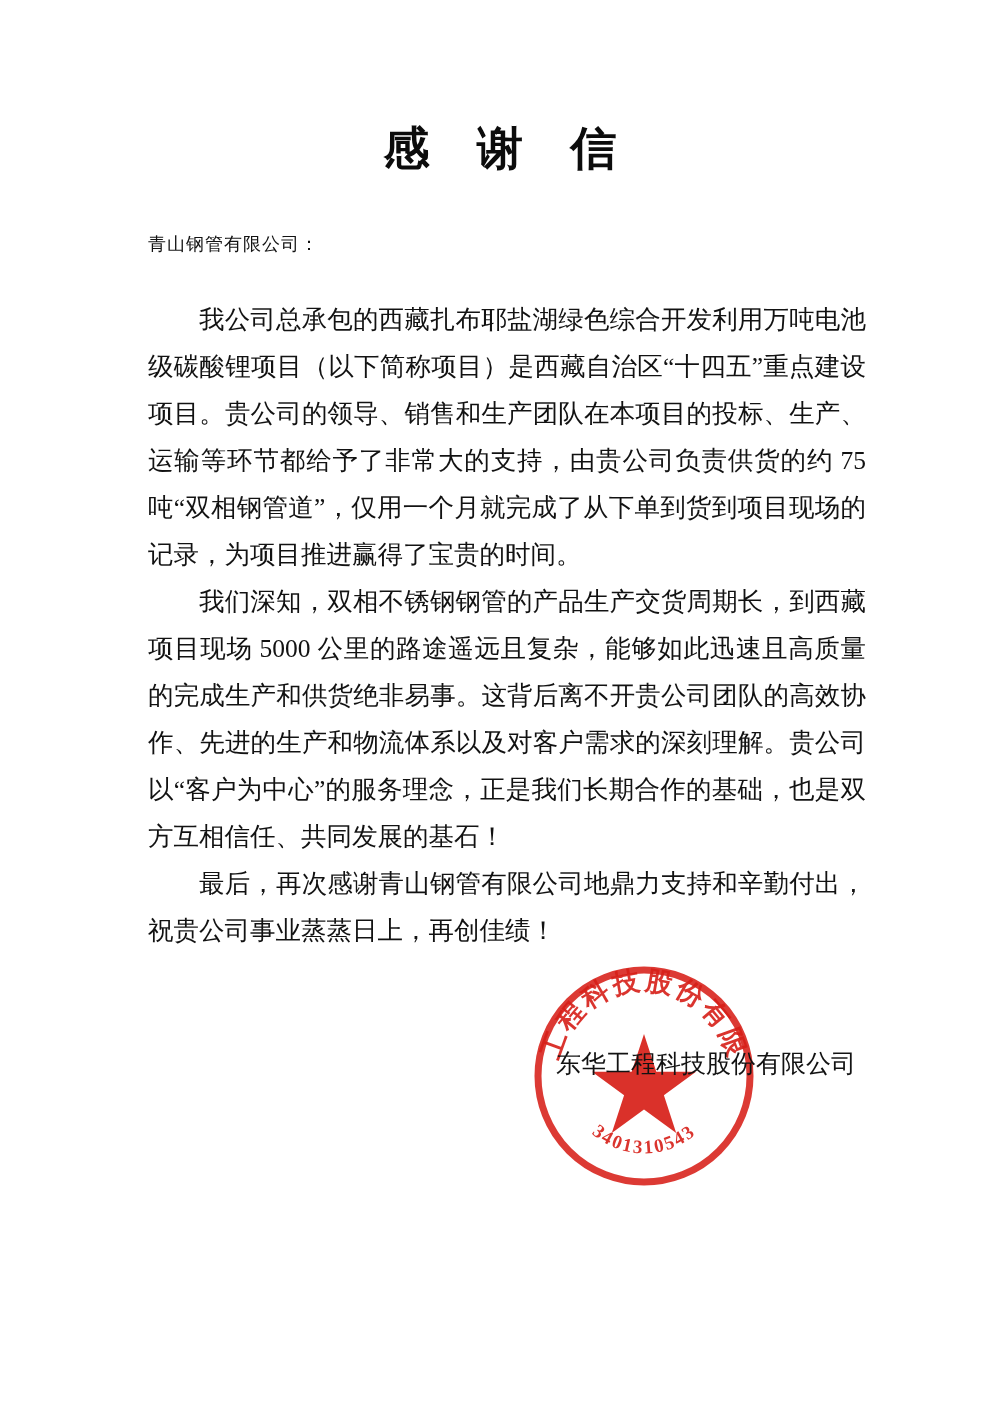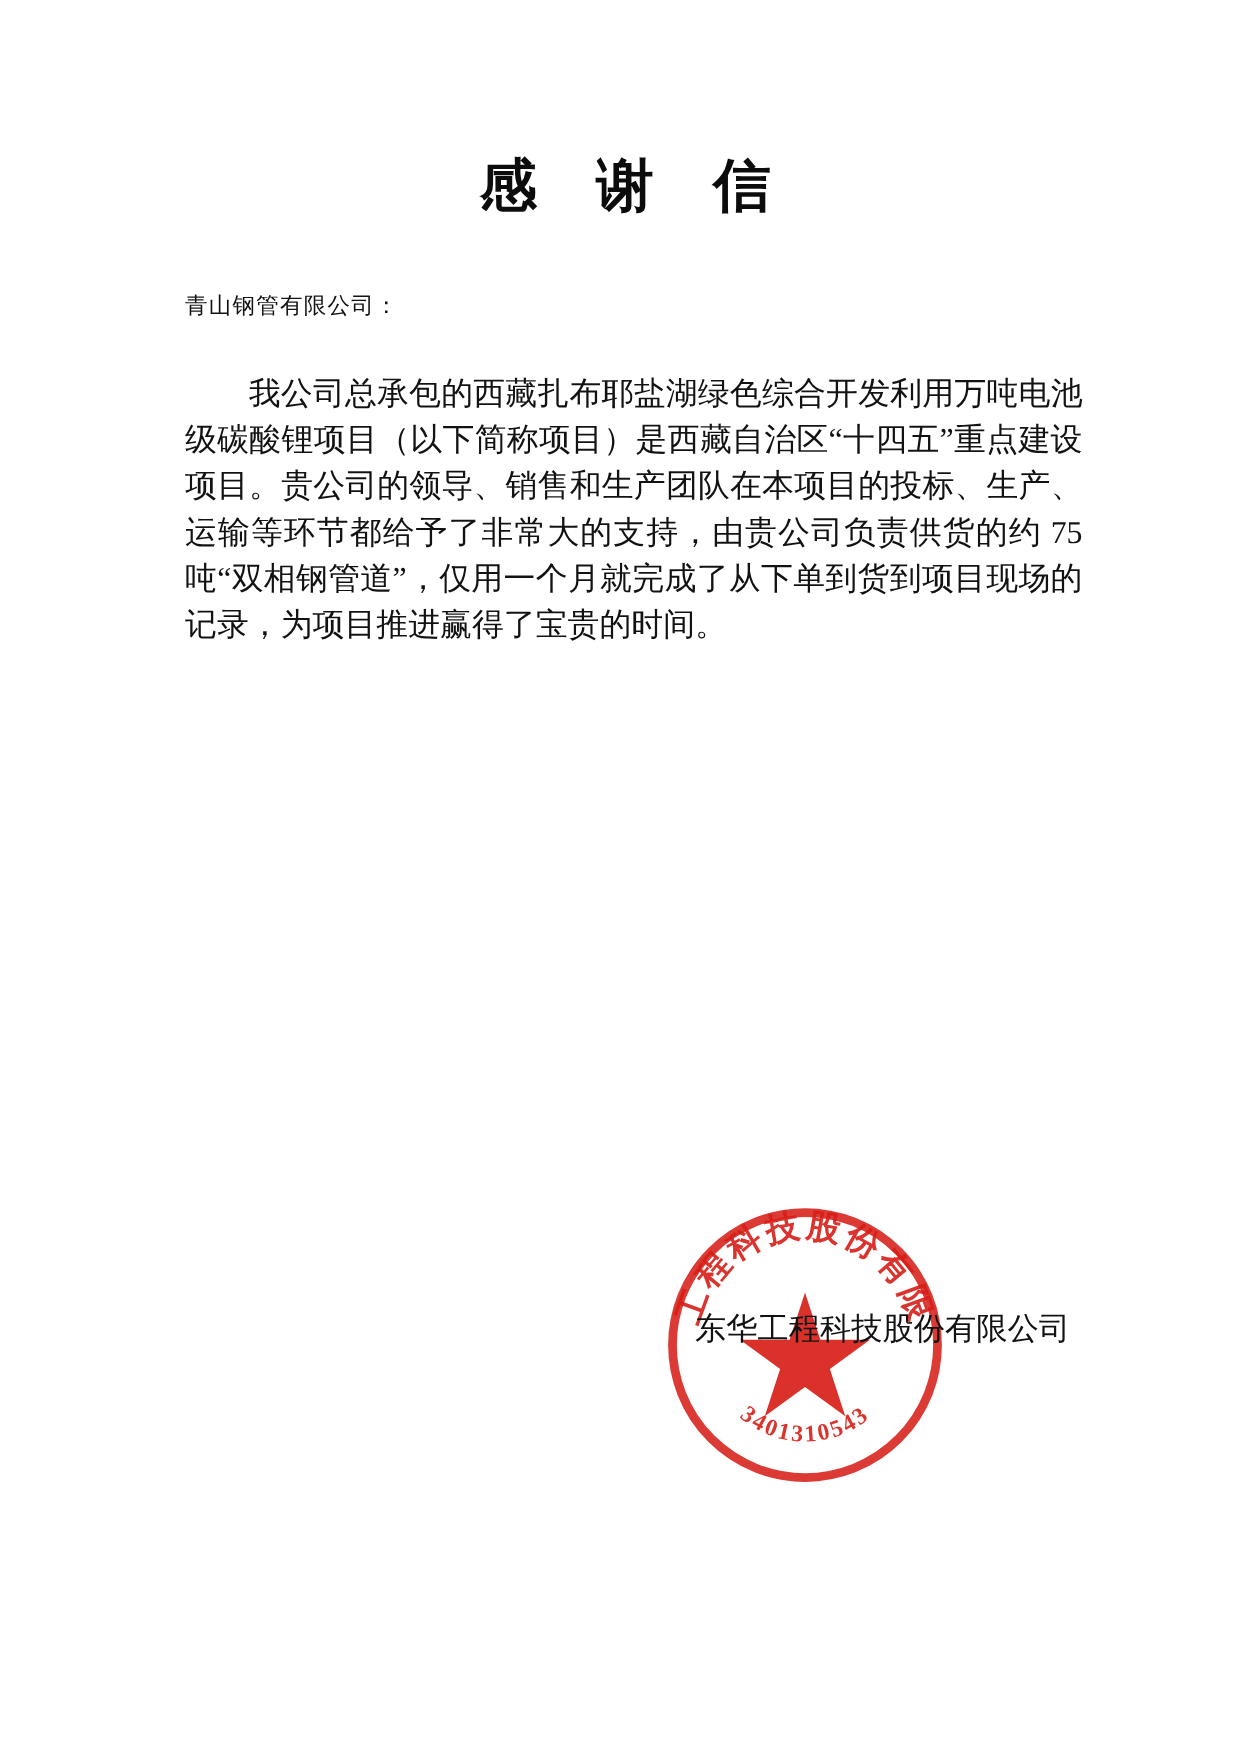--- a/index.html
+++ b/index.html
@@ -38,21 +38,21 @@
     font-size: 18px;
     letter-spacing: 1px;
     color: #121212;
   }
   .body-text {
     position: absolute;
     top: 296px;
     left: 148px;
     width: 718px;
     font-size: 25.5px;
-    line-height: 37px;
+    line-height: 47px;
     text-align: justify;
     text-justify: inter-ideograph;
     color: #121212;
   }
   .body-text p {
     margin: 0 0 0 0;
     text-indent: 2em;
   }
   .sig-block {
     position: absolute;
@@ -95,20 +95,22 @@
 <body>
 
 <div class="page">
 
   <div class="title">感 谢 信</div>
 
   <div class="salutation">青山钢管有限公司：</div>
 
   <div class="body-text">
     <p>我公司总承包的西藏扎布耶盐湖绿色综合开发利用万吨电池级碳酸锂项目（以下简称项目）是西藏自治区“十四五”重点建设项目。贵公司的领导、销售和生产团队在本项目的投标、生产、运输等环节都给予了非常大的支持，由贵公司负责供货的约 75 吨“双相钢管道”，仅用一个月就完成了从下单到货到项目现场的记录，为项目推进赢得了宝贵的时间。</p>
+    <p>我们深知，双相不锈钢钢管的产品生产交货周期长，到西藏项目现场 5000 公里的路途遥远且复杂，能够如此迅速且高质量的完成生产和供货绝非易事。这背后离不开贵公司团队的高效协作、先进的生产和物流体系以及对客户需求的深刻理解。贵公司以“客户为中心”的服务理念，正是我们长期合作的基础，也是双方互相信任、共同发展的基石！</p>
+    <p>最后，再次感谢青山钢管有限公司地鼎力支持和辛勤付出，祝贵公司事业蒸蒸日上，再创佳绩！</p>
   </div>
 
   <div class="stamp">
     <svg width="228" height="228" viewBox="0 0 228 228" xmlns="http://www.w3.org/2000/svg">
       <defs>
         <path id="arcpath" d="M 28,114 A 86,86 0 1 1 200,114" fill="none"></path>
         <path id="arcbottom" d="M 44,150 A 80,80 0 0 0 184,150" fill="none"></path>
       </defs>
       <circle cx="114" cy="114" r="106" fill="none" stroke="#d71f18" stroke-width="7" opacity="0.88"></circle>
       <text class="stamp-text" font-size="27" letter-spacing="3" opacity="0.9">

